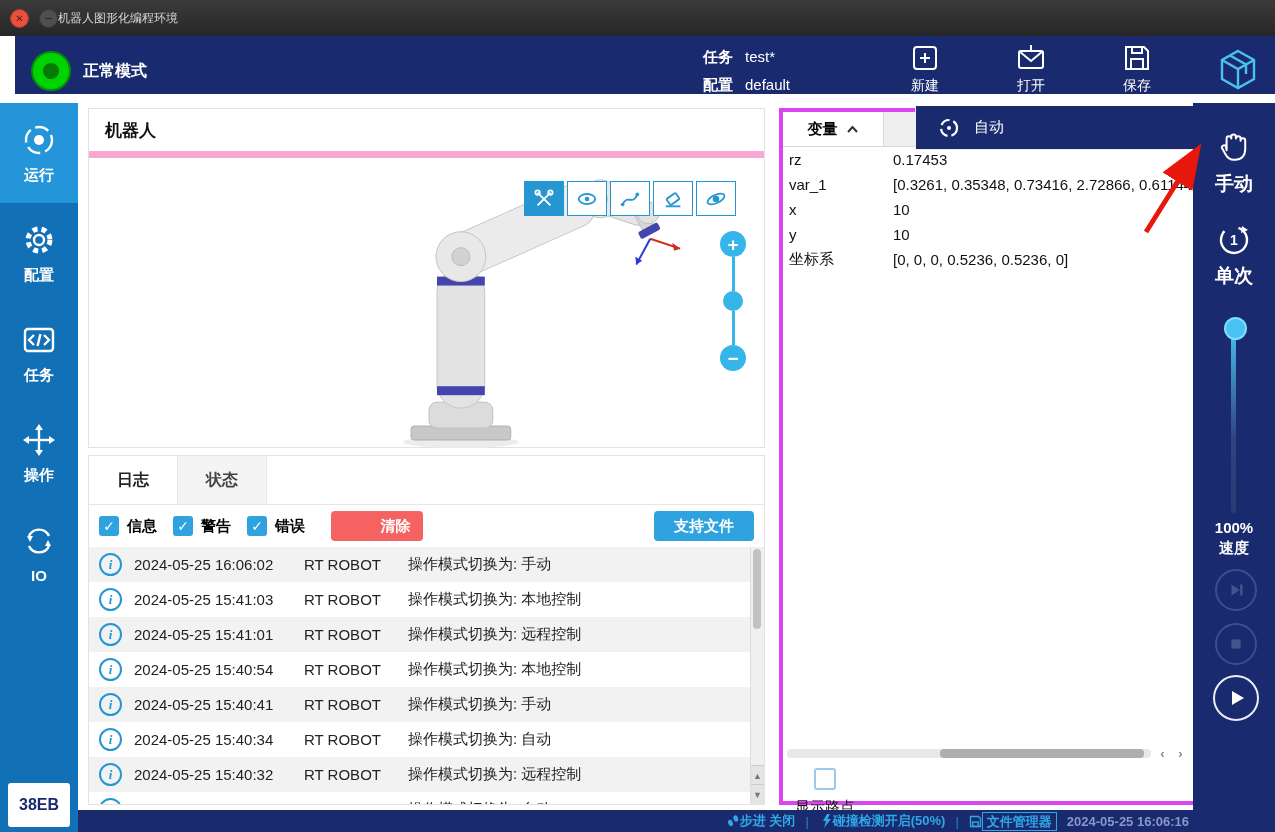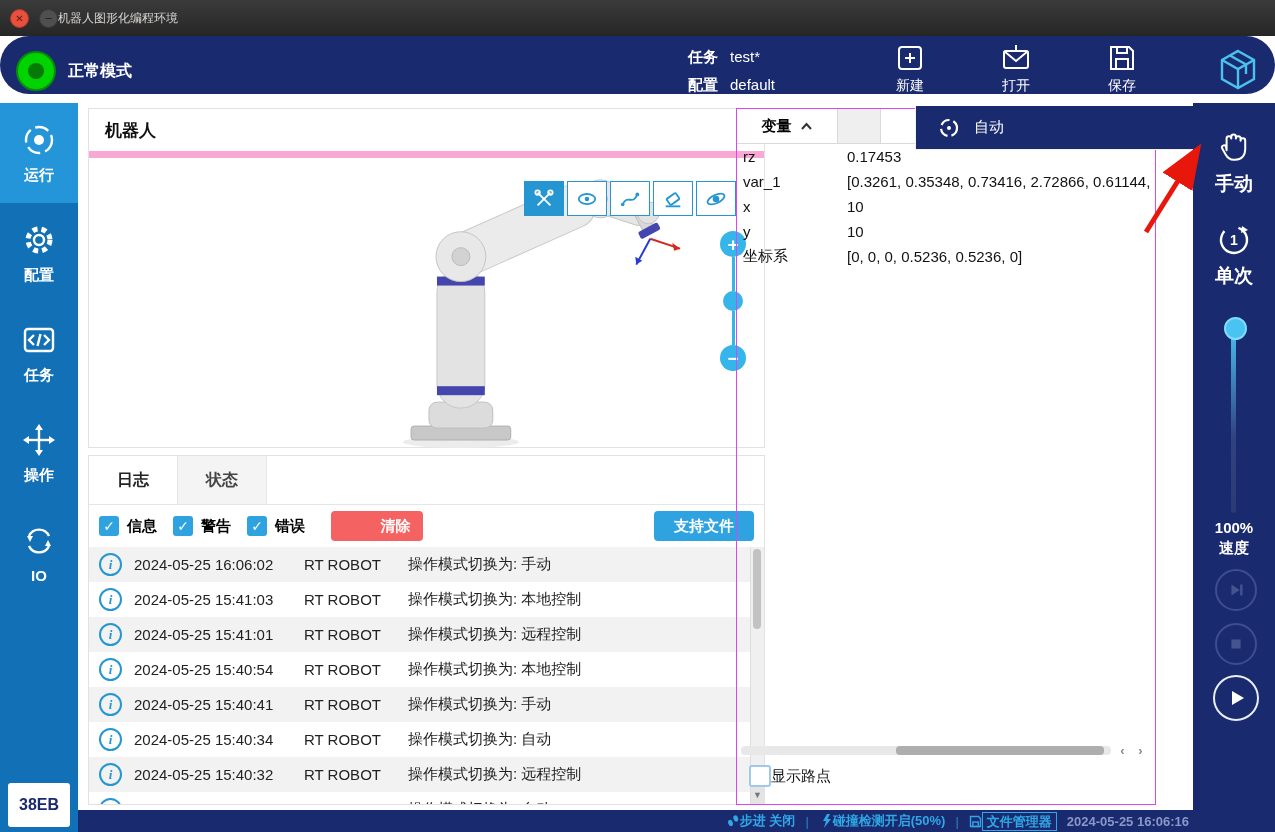--- a/index.html
+++ b/index.html
@@ -11,21 +11,21 @@
     background:linear-gradient(#3b3b3b,#262626);display:flex;align-items:center;color:#d9d5d2;}
   .win-btn{width:17px;height:17px;border-radius:50%;margin-left:10px;display:flex;
     align-items:center;justify-content:center;font-size:11px;color:#2d120c;cursor:pointer;}
   .win-close{background:#e8503e;border:1px solid #b13a2b;}
   .win-close::after{content:"✕";font-size:10px;color:#5a1d12;}
   .win-min{background:#4f4f4f;border:1px solid #3a3a3a;}
   .win-min::after{content:"–";font-size:12px;color:#222;}
   .titlebar-text{font-size:12px;font-weight:normal;}
 
   
-  .header{position:absolute;top:36px;left:0;right:0;height:58px;background:#1a2a6e;color:#fff;border-radius:32px;}
+  .header{position:absolute;top:36px;left:15px;right:0;height:58px;background:#1a2a6e;color:#fff;}
   .mode-wrap{position:absolute;left:16px;top:15px;display:flex;align-items:center;gap:12px;}
   .green-dot{width:36px;height:36px;border-radius:50%;background:#00d400;
     display:flex;align-items:center;justify-content:center;border:2px solid #0a8a0a;}
   .green-dot-inner{width:16px;height:16px;border-radius:50%;background:#057a05;}
   .mode-text{font-size:16px;font-weight:bold;}
   .task-config{position:absolute;left:688px;top:7px;font-size:15px;line-height:28px;}
   .tc-row{display:flex;gap:12px;}
   .tc-label{font-weight:bold;}
   .header-actions{position:absolute;left:878px;top:6px;display:flex;gap:42px;}
   .header-action{width:64px;display:flex;flex-direction:column;align-items:center;gap:3px;cursor:pointer;}
@@ -125,39 +125,39 @@
     border-left:1px solid #ddd;}
   .log-scroll-thumb{position:absolute;left:2px;top:2px;width:8px;height:80px;background:#c2c2c2;
     border-radius:4px;cursor:pointer;}
   .scroll-btn{position:absolute;left:0;width:13px;height:19px;background:#e4e4e4;color:#777;
     display:flex;align-items:center;justify-content:center;font-size:9px;cursor:pointer;
     border-top:1px solid #ccc;}
   .scroll-up{bottom:19px;}.scroll-up::after{content:"▲";}
   .scroll-down{bottom:0;}.scroll-down::after{content:"▼";}
 
   
-  .vars-panel{position:absolute;left:658px;top:5px;width:420px;height:697px;
-    border:1px solid #d946ef;box-sizing:border-box;}
+  .vars-panel{position:absolute;left:701px;top:5px;width:420px;height:697px;
+    border:4px solid #d946ef;box-sizing:border-box;}
   .vars-header{height:34px;border-bottom:1px solid #d9d9d9;display:flex;}
   .vars-tab{width:100px;border-right:1px solid #d9d9d9;display:flex;align-items:center;
     justify-content:center;gap:8px;font-size:15px;font-weight:bold;cursor:pointer;background:#fff;}
   .vars-tab-gap{width:42px;background:#efefef;border-right:1px solid #d9d9d9;}
   .var-row{height:25px;display:flex;align-items:center;font-size:15px;color:#111;}
   .var-name{width:104px;padding-left:6px;flex:none;}
   .var-value{flex:1;white-space:nowrap;overflow:hidden;}
   .vars-hscroll{position:absolute;left:4px;top:637px;right:44px;height:9px;background:#e8e8e8;
     border-radius:4px;}
   .hscroll-thumb{position:absolute;left:42%;width:56%;top:0;height:9px;background:#aeaeae;
     border-radius:4px;cursor:pointer;}
   .hscroll-btn{position:absolute;top:634px;width:17px;height:15px;color:#888;display:flex;
     align-items:center;justify-content:center;font-size:13px;font-weight:bold;cursor:pointer;}
   .hscroll-left{right:24px;}.hscroll-left::after{content:"‹";}
   .hscroll-right{right:6px;}.hscroll-right::after{content:"›";}
   .show-waypoints{position:absolute;left:12px;top:656px;display:flex;align-items:center;
-    gap:0;font-size:15px;color:#111;}
+    gap:8px;font-size:15px;color:#111;flex-direction:column;}
   .cb-empty{width:18px;height:18px;border-radius:3px;border:2px solid #9ec9e8;background:#fff;
     cursor:pointer;}
 
   
   .mode-dropdown{position:absolute;left:915px;top:106px;width:278px;height:44px;background:#1a2a6e;
     border-left:1px solid #f0f0f0;border-bottom:1px solid #f0f0f0;z-index:40;
     display:flex;align-items:center;gap:14px;padding-left:22px;box-sizing:border-box;
     color:#fff;font-size:15px;cursor:pointer;}
 
   .annotation{position:absolute;left:0;top:0;width:1275px;height:832px;z-index:60;pointer-events:none;}

